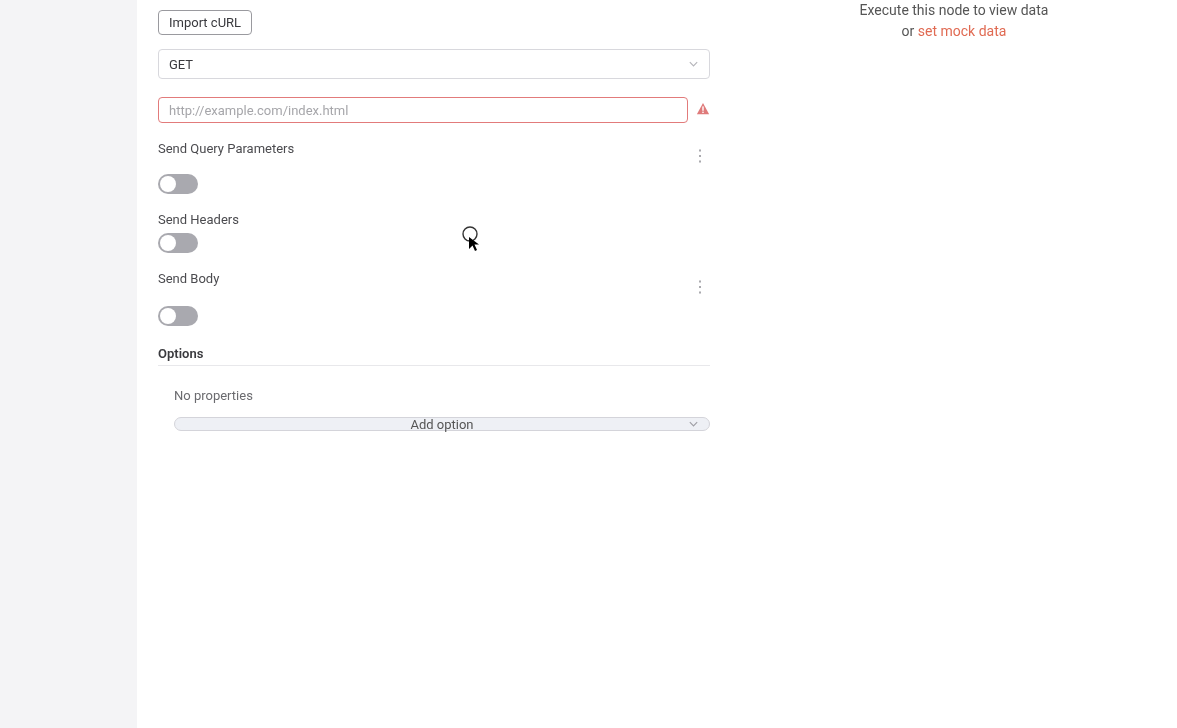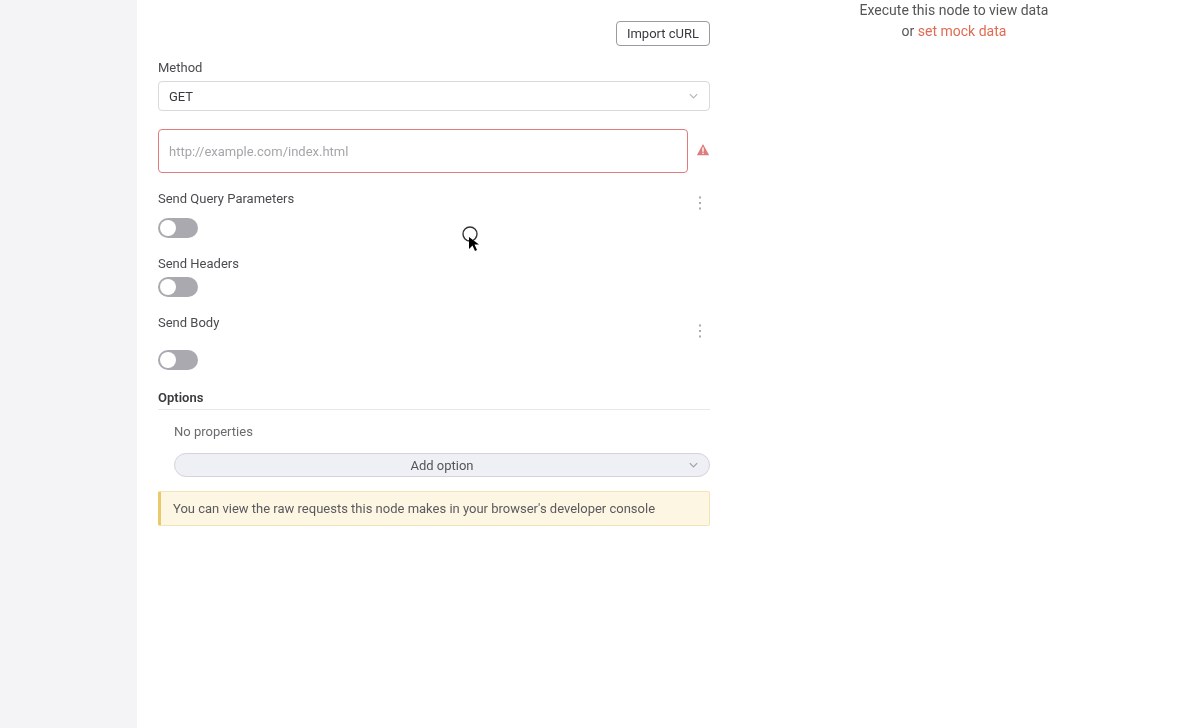--- a/index.html
+++ b/index.html
@@ -1,55 +1,54 @@
 <!DOCTYPE html>
 <html><head>
 <meta charset="utf-8">
 <style>
   *{box-sizing:border-box;margin:0;padding:0;font-family:-apple-system,BlinkMacSystemFont,"Segoe UI",Roboto,Helvetica,Arial,sans-serif}
   body{background:#f4f4f6;width:1177px;height:728px;overflow:hidden;position:relative}
   .panel-left{position:absolute;left:137px;top:0;width:594px;height:728px;background:#fff;padding:0 21px}
   .panel-right{position:absolute;left:731px;top:0;width:446px;height:728px;background:#fff;display:flex;flex-direction:column;align-items:center;}
-  .top-actions{display:flex;justify-content:flex-end;padding-top:21px;padding-bottom:14px}
+  .top-actions{display:flex;justify-content:flex-start;padding-top:10px;padding-bottom:14px}
   .btn-outline{border:1px solid #9a9a9f;border-radius:4px;background:#fff;color:#3a3a3e;font-size:13px;padding:4px 10px;cursor:pointer}
   .field{margin-bottom:18px}
   .field-label{font-size:13px;color:#4b4b4f;margin-bottom:6px;display:block}
   .select{position:relative;border:1px solid #d8d8dd;border-radius:4px;height:30px;display:flex;align-items:center;padding:0 10px;font-size:13px;color:#3a3a3e;cursor:pointer;background:#fff}
   .select .chev{position:absolute;right:10px;top:50%;transform:translateY(-50%);color:#b6b6bb}
   .url-row{display:flex;align-items:center;gap:8px}
-  .url-input{flex:1;border:1px solid #e27b7b;border-radius:4px;height:44px;padding:0 10px;font-size:13px;color:#3a3a3e;outline:none}
+  .url-input{flex:1;border:1px solid #e27b7b;border-radius:4px;height:26px;padding:0 10px;font-size:13px;color:#3a3a3e;outline:none}
   .url-input::placeholder{color:#a6a6aa}
   .warn-icon{color:#d86f6f;font-size:14px}
   .row-with-kebab{display:flex;justify-content:space-between;align-items:center}
   .kebab{color:#9a9a9f;font-size:16px;line-height:1;cursor:pointer;padding:0 2px}
   .toggle{width:40px;height:20px;border-radius:10px;background:#a9a9af;position:relative;cursor:pointer;margin-top:4px}
   .toggle .knob{position:absolute;left:2px;top:2px;width:16px;height:16px;border-radius:50%;background:#fff}
-  .options-header{font-size:13px;font-weight:600;color:#3a3a3e;border-bottom:1px solid #e8e8eb;padding-bottom:4px;margin-bottom:10px;margin-top:20px}
+  .options-header{font-size:13px;font-weight:600;color:#3a3a3e;border-bottom:1px solid #e8e8eb;padding-bottom:4px;margin-bottom:18px;margin-top:20px}
   .no-props{font-size:13px;color:#6b6b6f;padding:4px 0 14px 16px}
-  .add-option{position:relative;border:1px solid #d4d4da;border-radius:12px;background:#eef0f5;height:24px;display:flex;align-items:center;justify-content:center;font-size:13px;color:#555;cursor:pointer;margin-left:16px}
+  .add-option{position:relative;border:1px solid #d4d4da;border-radius:12px;background:#eef0f5;height:14px;display:flex;align-items:center;justify-content:center;font-size:13px;color:#555;cursor:pointer;margin-left:16px}
   .add-option .chev{position:absolute;right:10px;top:50%;transform:translateY(-50%);color:#a0a0a6}
   .hint{margin-top:14px;border:1px solid #f2e4b8;border-left:3px solid #e9c96c;background:#fdf6e3;border-radius:2px;padding:9px 12px;font-size:13px;color:#5a5a5e}
   .right-text{font-size:14px;color:#555;text-align:center;line-height:1.5}
   .right-text a{color:#e06a52;text-decoration:none;cursor:pointer}
   .chev svg{width:11px;height:11px;display:block}
   .chev svg path{stroke:currentColor;stroke-width:1.3;fill:none}
   .cursor{position:absolute;left:461px;top:226px;pointer-events:none}
   .cursor svg{display:block}
 </style>
 </head>
 <body>
 
 <div class="panel-left">
 
   <div class="top-actions">
     <button class="btn-outline">Import cURL</button>
   </div>
 
   <div class="field">
-    <label class="field-label">Method</label>
     <div class="select">
       <span>GET</span>
       <span class="chev">
         <svg viewBox="0 0 12 12">
             <path d="M2 4 L6 8 L10 4"></path>
           </svg>
       </span>
     </div>
   </div>
 
@@ -64,21 +63,21 @@
           </svg>
       </span>
     </div>
   </div>
 
   <div class="field">
   </div>
 
   <div class="field">
     <div class="row-with-kebab">
-      <label class="field-label" style="margin-bottom:8px">Send Query Parameters</label>
+      <label class="field-label" style="margin-bottom:14px">Send Query Parameters</label>
       <span class="kebab">⋮</span>
     </div>
     <div class="toggle">
         <div class="knob"></div>
       </div>
   </div>
 
   <div class="field">
     <label class="field-label">Send Headers</label>
     <div class="toggle">
@@ -100,21 +99,20 @@
   <div class="no-props">No properties</div>
   <div class="add-option">
     <span>Add option</span>
     <span class="chev">
       <svg viewBox="0 0 12 12">
           <path d="M2 4 L6 8 L10 4"></path>
         </svg>
     </span>
   </div>
 
-  <div class="hint">You can view the raw requests this node makes in your browser's developer console</div>
 
 </div>
 
 <div class="panel-right">
   <div class="right-text">
     <div>Execute this node to view data</div>
     <div>
       <span>or </span><a>set mock data</a>
     </div>
   </div>

